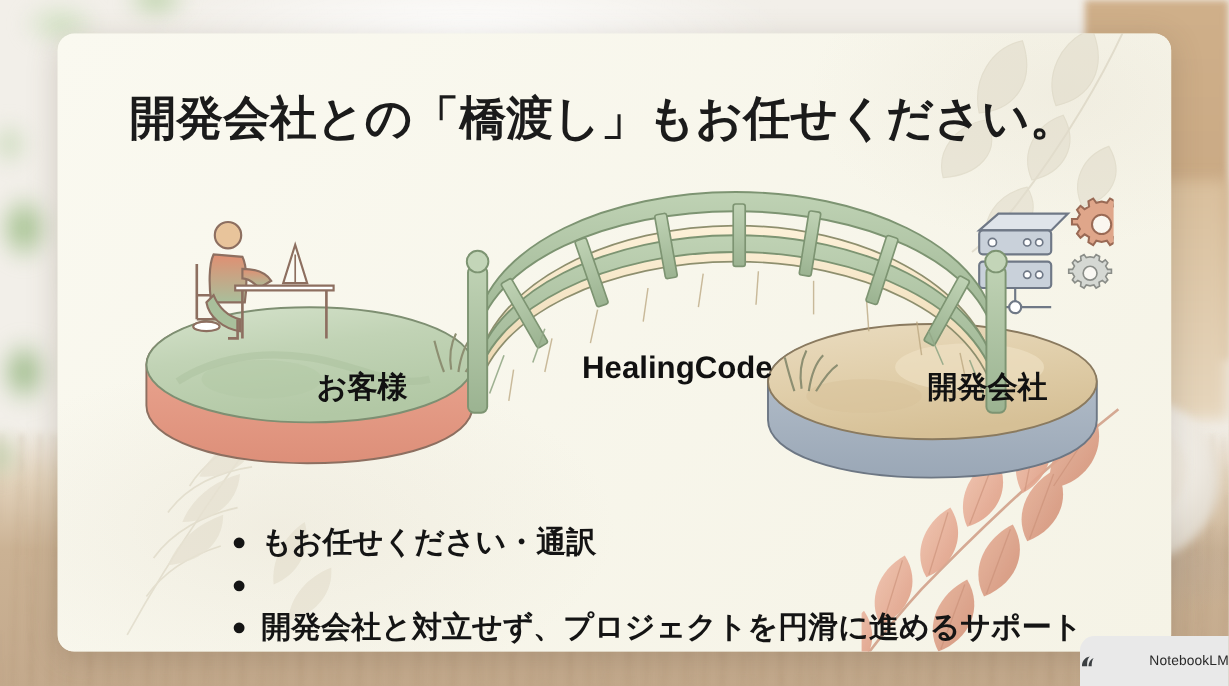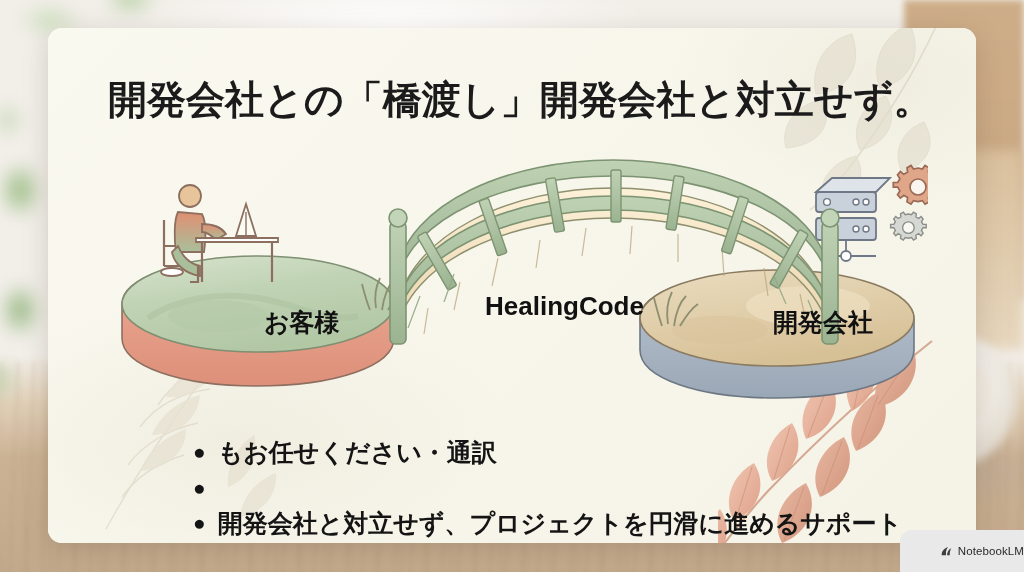--- a/index.html
+++ b/index.html
@@ -86,21 +86,21 @@
 
   
   .bullets{position:absolute;left:145px;top:408px;width:760px;}
   .bullet{display:flex;align-items:flex-start;gap:12px;
           font-size:25px;font-weight:bold;color:#141414;line-height:1.33;margin-bottom:3px;}
   .bullet .dot{font-size:21px;line-height:1.5;}
 
   
   .nblm{position:absolute;right:0;bottom:0;width:124px;height:42px;
         background:#e9e9e9;border-top-left-radius:12px;
-        display:flex;align-items:center;justify-content:flex-end;gap:5px;margin-left:20px;}
+        display:flex;align-items:center;justify-content:space-between;gap:5px;margin-left:20px;}
   .nblm-txt{font-size:11.5px;color:#2a2a2a;font-weight:500;letter-spacing:.1px;}
 </style>
 </head>
 <body>
 
 <div class="stage">
 
   <div class="bg">
     <div class="bg-wood-grain"></div>
     <div class="bg-wood-right"></div>
@@ -172,21 +172,21 @@
           <path d="M193 28 L160 78"></path>
         <path d="M110 58 L90 110"></path>
           <path d="M160 68 L140 122"></path>
         <path d="M72 100 L56 152"></path>
           <path d="M124 114 L104 168"></path>
         <path d="M34 140 L18 192"></path>
           <path d="M86 160 L66 214"></path>
       </g>
     </svg>
 
-    <div class="title">開発会社との「橋渡し」開発会社と対立せず。</div>
+    <div class="title">開発会社との「橋渡し」もお任せください。</div>
 
     <div class="illus">
       <svg viewBox="0 0 820 260" width="820" height="260">
         <defs>
           <linearGradient id="islL" x1="0" y1="0" x2="0.4" y2="1">
             <stop offset="0%" stop-color="#d6e3cc"></stop>
               <stop offset="45%" stop-color="#c1d3b5"></stop>
             <stop offset="100%" stop-color="#b2c8a5"></stop>
           </linearGradient>
           <linearGradient id="islLside" x1="0" y1="0" x2="0" y2="1">

